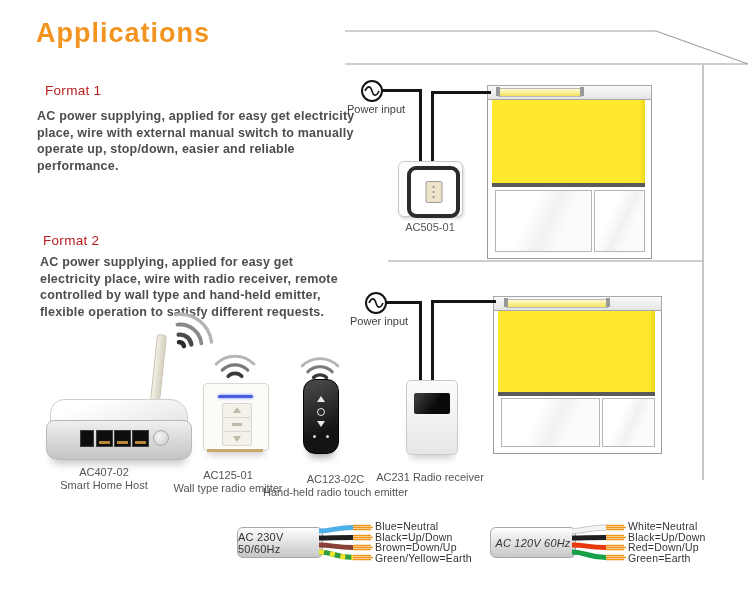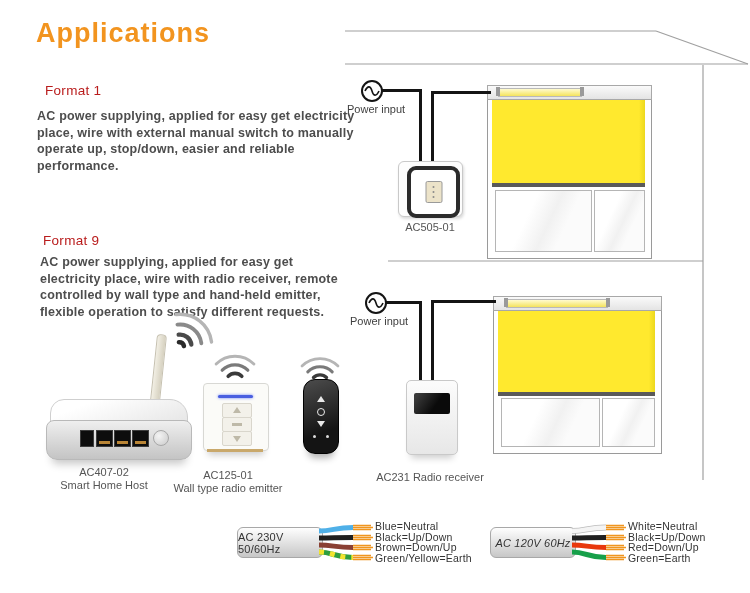--- a/index.html
+++ b/index.html
@@ -91,21 +91,21 @@
     <path d="M345,64 H748" stroke="#a0a0a0" stroke-width="1.2" fill="none"></path>
     <path d="M703,65 V480" stroke="#a0a0a0" stroke-width="1.2" fill="none"></path>
     <path d="M388,261 H703" stroke="#a0a0a0" stroke-width="1.2" fill="none"></path>
   </svg>
 
   <div class="abs title">Applications</div>
 
   <div class="abs sec-h" style="left:45px;top:83px;">Format 1</div>
   <div class="abs sec-p" style="left:37px;top:108px;width:328px;">AC power supplying, applied for easy get electricity place, wire with external manual switch to manually operate up, stop/down, easier and reliable performance.</div>
 
-  <div class="abs sec-h" style="left:43px;top:233px;">Format 9</div>
+  <div class="abs sec-h" style="left:43px;top:233px;">Format 2</div>
   <div class="abs sec-p" style="left:40px;top:254px;width:306px;">AC power supplying, applied for easy get electricity place, wire with radio receiver, remote controlled by wall type and hand-held emitter, flexible operation to satisfy different requests.</div>
 
   <div class="abs win" style="left:487px;top:85px;width:163px;height:172px;"></div>
   <div class="abs pane" style="left:495px;top:190px;width:95px;height:60px;"></div>
   <div class="abs pane" style="left:594px;top:190px;width:49px;height:60px;"></div>
   <div class="abs shade" style="left:492px;top:97px;width:153px;height:87px;"></div>
   <div class="abs shade-bar" style="left:492px;top:183px;width:153px;height:4px;"></div>
   <div class="abs headrail" style="left:487px;top:85px;width:163px;height:13px;">
     <div class="tube" style="left:10px;top:2px;width:82px;height:7px;"></div>
     <div class="bracket" style="left:8px;top:1px;"></div>
@@ -219,20 +219,24 @@
     <path d="M10.2,24.2 A28,28 0 0 1 49.8,24.2" stroke="#b5b5b5" stroke-width="3" fill="none" stroke-linecap="round"></path>
     <path d="M16.6,30.6 A19,19 0 0 1 43.4,30.6" stroke="#7a7a7a" stroke-width="3.4" fill="none" stroke-linecap="round"></path>
     <path d="M22.9,36.9 A10,10 0 0 1 37.1,36.9" stroke="#3a3a3a" stroke-width="3.8" fill="none" stroke-linecap="round"></path>
   </svg>
   <div class="abs remote" style="left:303px;top:379px;">
     <span class="rm-up"></span>
     <span class="rm-ring"></span>
     <span class="rm-down"></span>
     <span class="rm-dot" style="left:9px;"></span>
     <span class="rm-dot" style="left:22px;"></span>
+  </div>
+  <div class="abs dev-label" style="left:258px;top:473px;width:155px;">
+    <span>AC123-02C</span>
+    <span>Hand-held radio touch emitter</span>
   </div>
 
   <div class="abs sheath" style="left:237px;top:527px;">
     <span>AC 230V 50/60Hz</span>
   </div>
   <svg class="layer" style="left:319px;top:519px;" width="56" height="46" viewBox="0 0 56 46">
     <path d="M0,12 C14,12 16,8.5 34,8.5" stroke-width="5" fill="none" stroke="#4fb0e8"></path>
     <path d="M0,19 C14,19 16,18.5 34,18.5" stroke-width="5" fill="none" stroke="#1f1f1f"></path>
     <path d="M0,26 C14,26 16,28.5 34,28.5" stroke-width="5" fill="none" stroke="#8a4034"></path>
     <path d="M0,33 C14,33 16,38.5 34,38.5" stroke-width="5" fill="none" stroke="#2e9e3f"></path>

